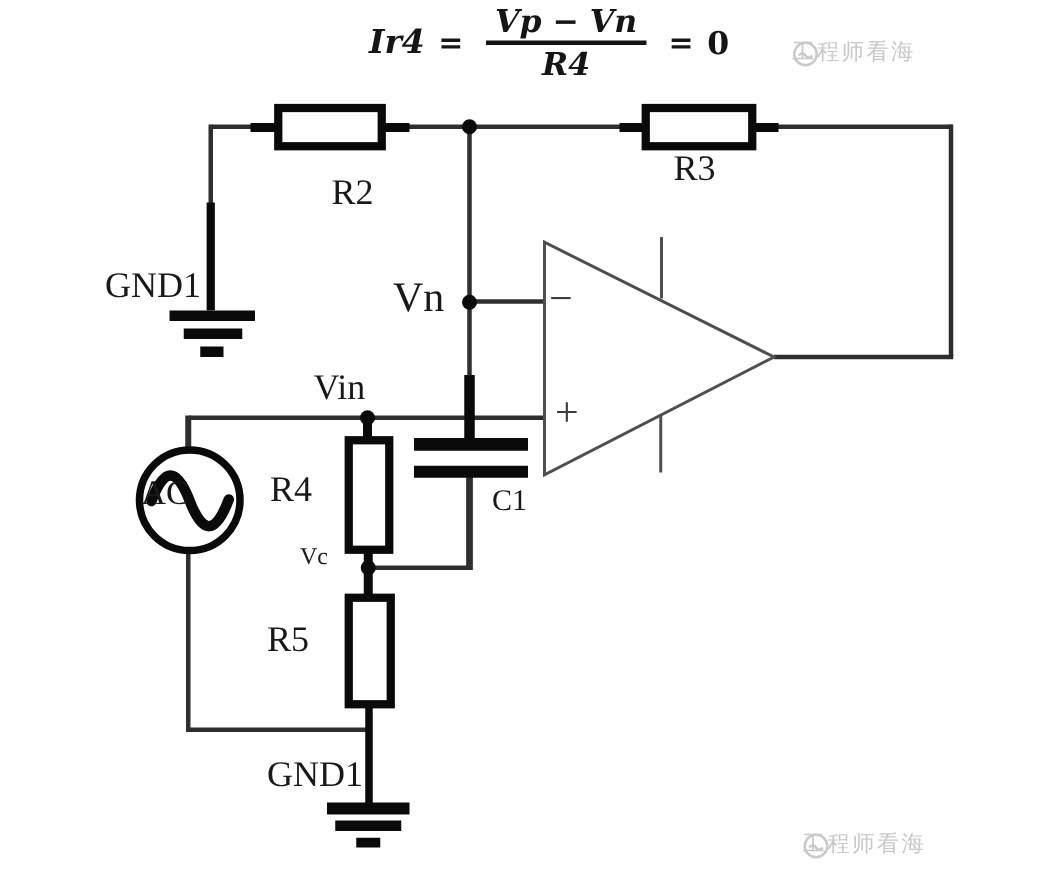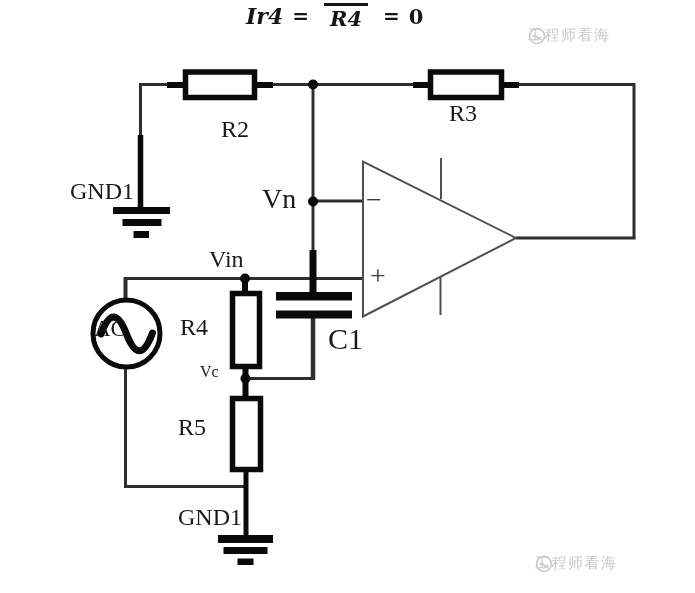--- a/index.html
+++ b/index.html
@@ -112,36 +112,37 @@
       <circle class="dot" cx="313" cy="201.5" r="5"></circle>
       <circle class="dot" cx="245" cy="278.5" r="5"></circle>
       <circle class="dot" cx="245.5" cy="378.5" r="5"></circle>
     </g>
   </svg>
 
   <div class="formula">
     <span class="it">Ir4</span>
     <span class="eq">=</span>
     <span class="frac">
+      <span class="num">Vp − Vn</span>
       <span class="bar"></span>
       <span class="den">R4</span>
     </span>
     <span class="eq">=</span>
     <span class="rhs">0</span>
   </div>
 
   <span class="lbl" style="left:70px;top:179px;font-size:24px;">GND1</span>
   <span class="lbl" style="left:205px;top:117px;font-size:24px;margin-left:16px;">R2</span>
   <span class="lbl" style="left:449px;top:101px;font-size:24px;">R3</span>
   <span class="lbl" style="left:262px;top:185px;font-size:28px;text-align:center;">Vn</span>
   <span class="lbl" style="left:209px;top:247px;font-size:24px;">Vin</span>
   <span class="lbl" style="left:48px;top:317px;font-size:23px;margin-left:46px;">AC</span>
   <span class="lbl" style="left:180px;top:315px;font-size:24px;">R4</span>
   <span class="lbl" style="left:200px;top:364px;font-size:16px;">Vc</span>
-  <span class="lbl" style="left:328px;top:324px;font-size:30px;">C1</span>
+  <span class="lbl" style="left:328px;top:324px;font-size:20px;">C1</span>
   <span class="lbl" style="left:178px;top:415px;font-size:24px;">R5</span>
   <span class="lbl" style="left:178px;top:505px;font-size:24px;">GND1</span>
 
   <span class="opsym" style="left:366px;top:186px;">−</span>
   <span class="opsym" style="left:370px;top:262px;">+</span>
 
   <div class="wm wm-top">
     <svg width="18" height="18" viewBox="0 0 18 18">
       <circle cx="9" cy="9" r="7.5" fill="none" stroke="var(--watermark)" stroke-width="1.6"></circle>
       <path d="M4.5,10 Q7,7 9,10 T13.5,10" fill="none" stroke="var(--watermark)" stroke-width="1.6"></path>

